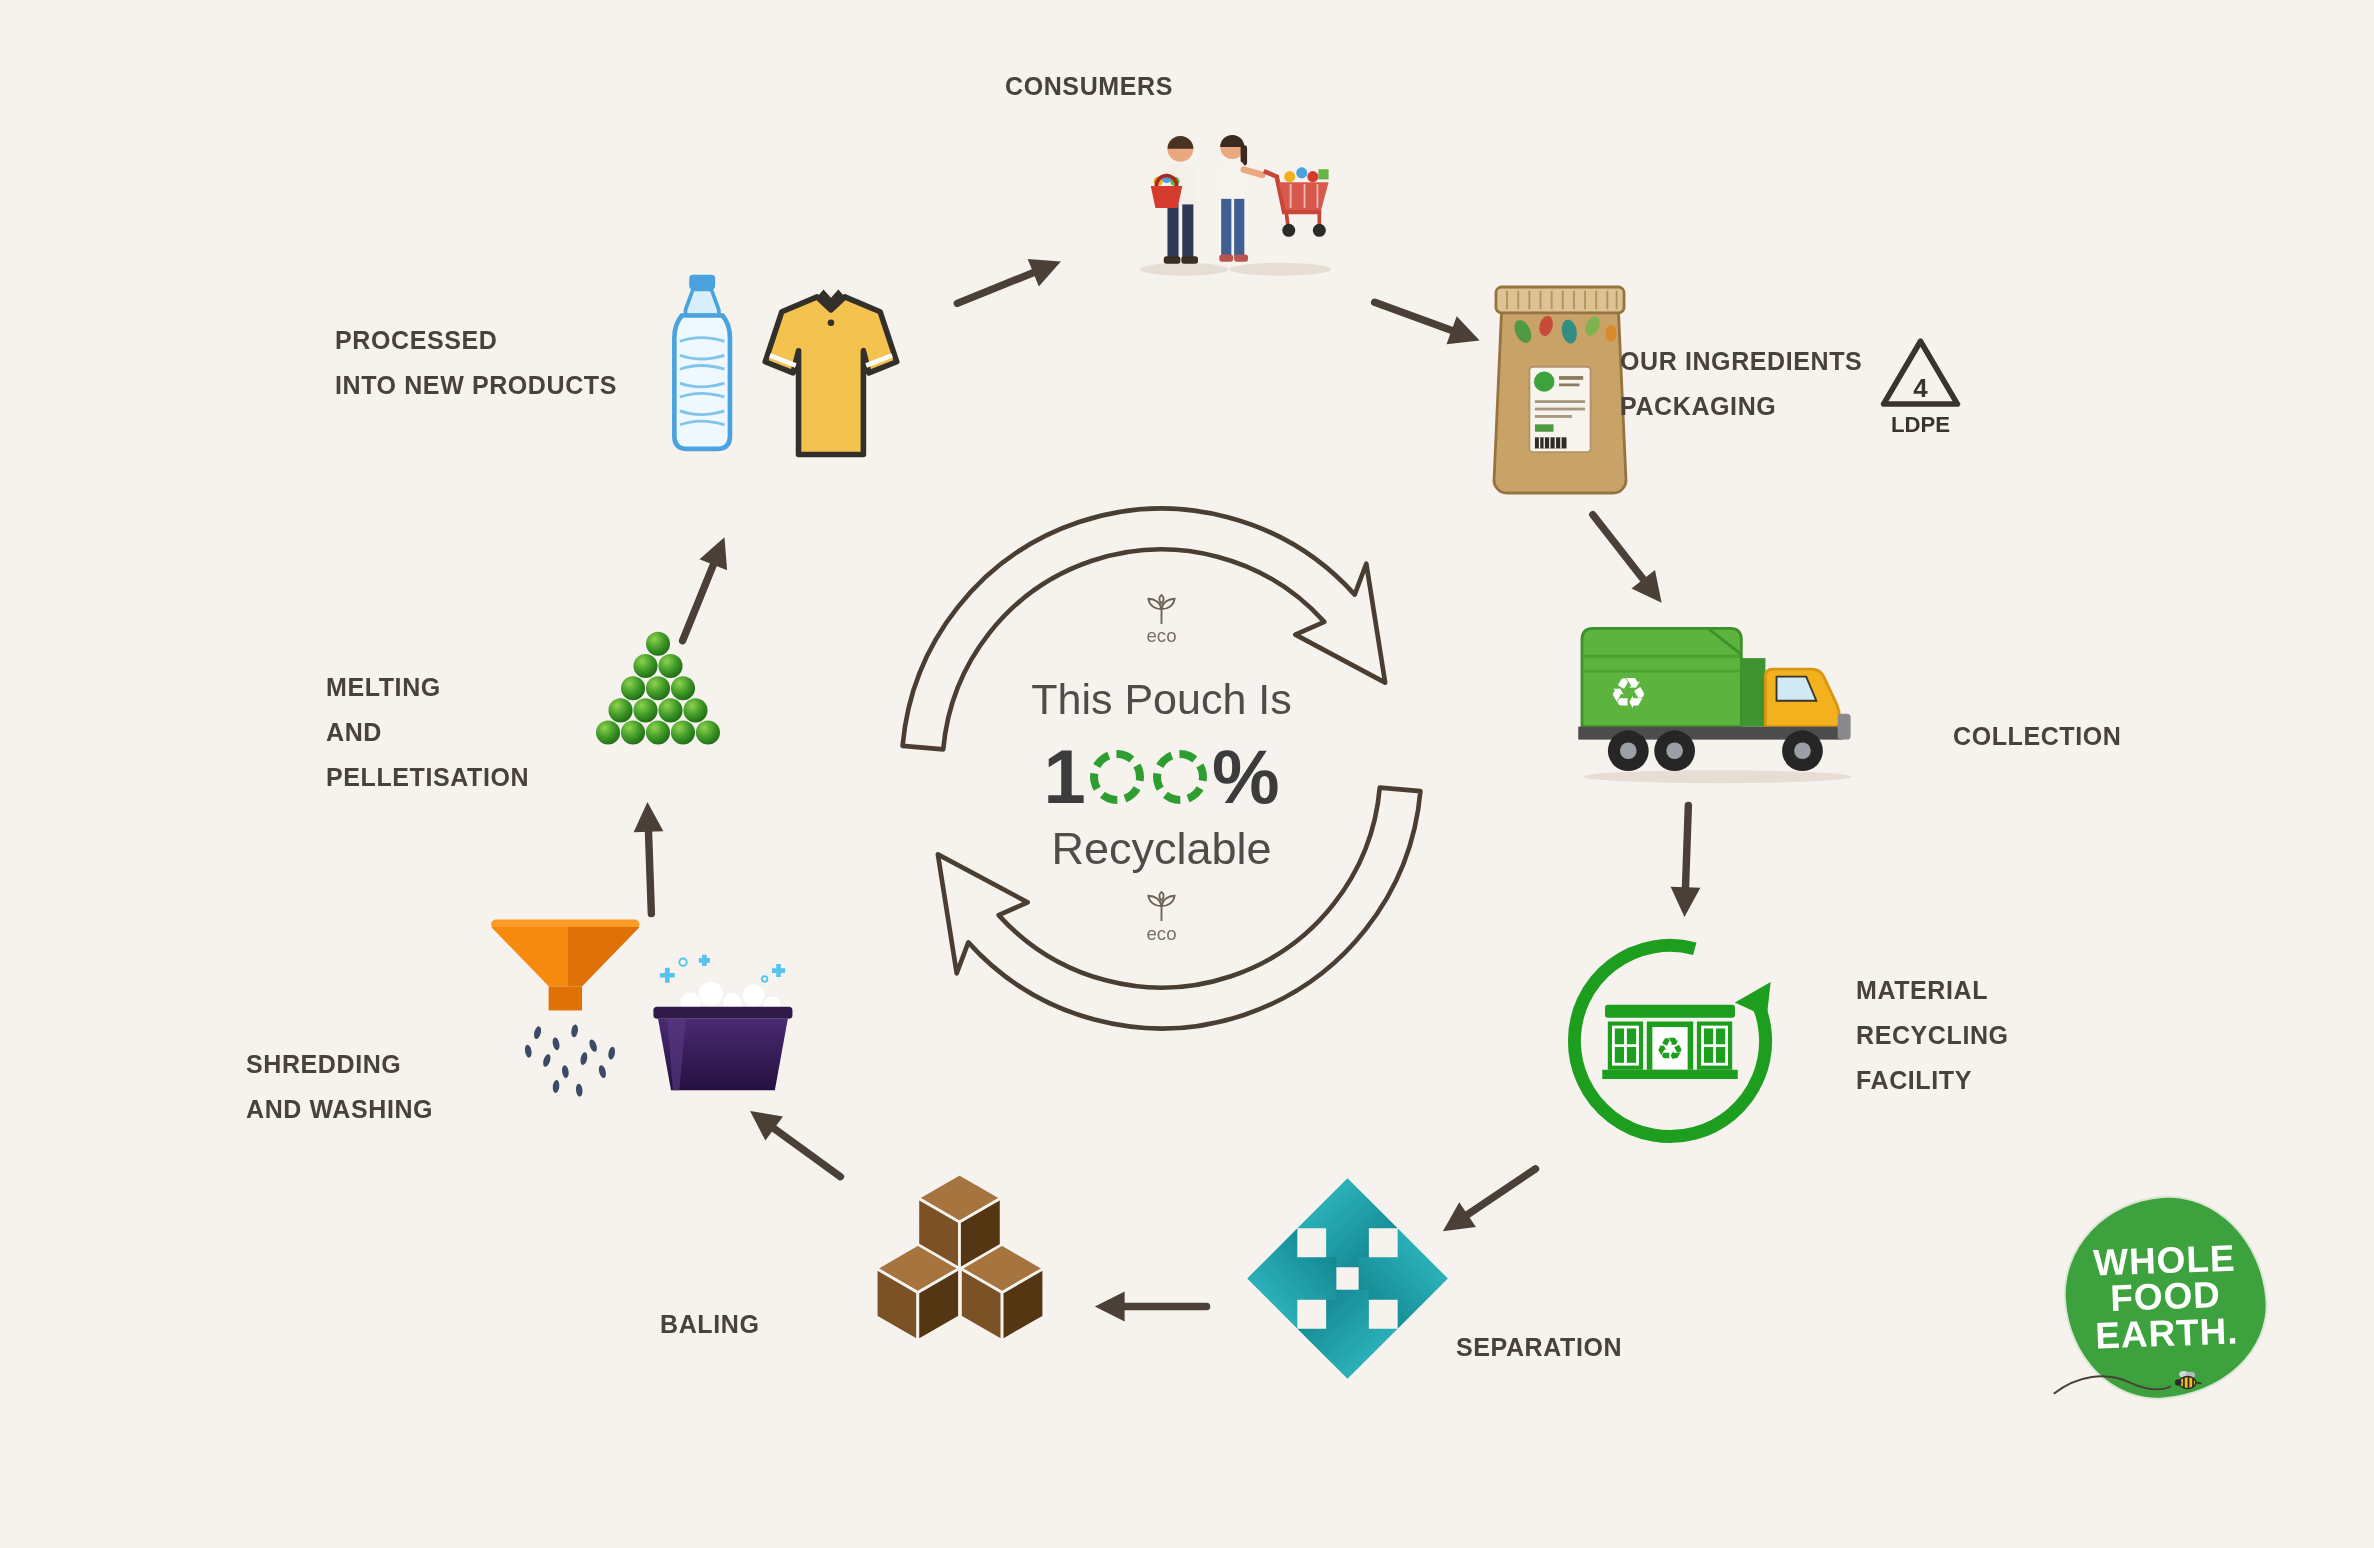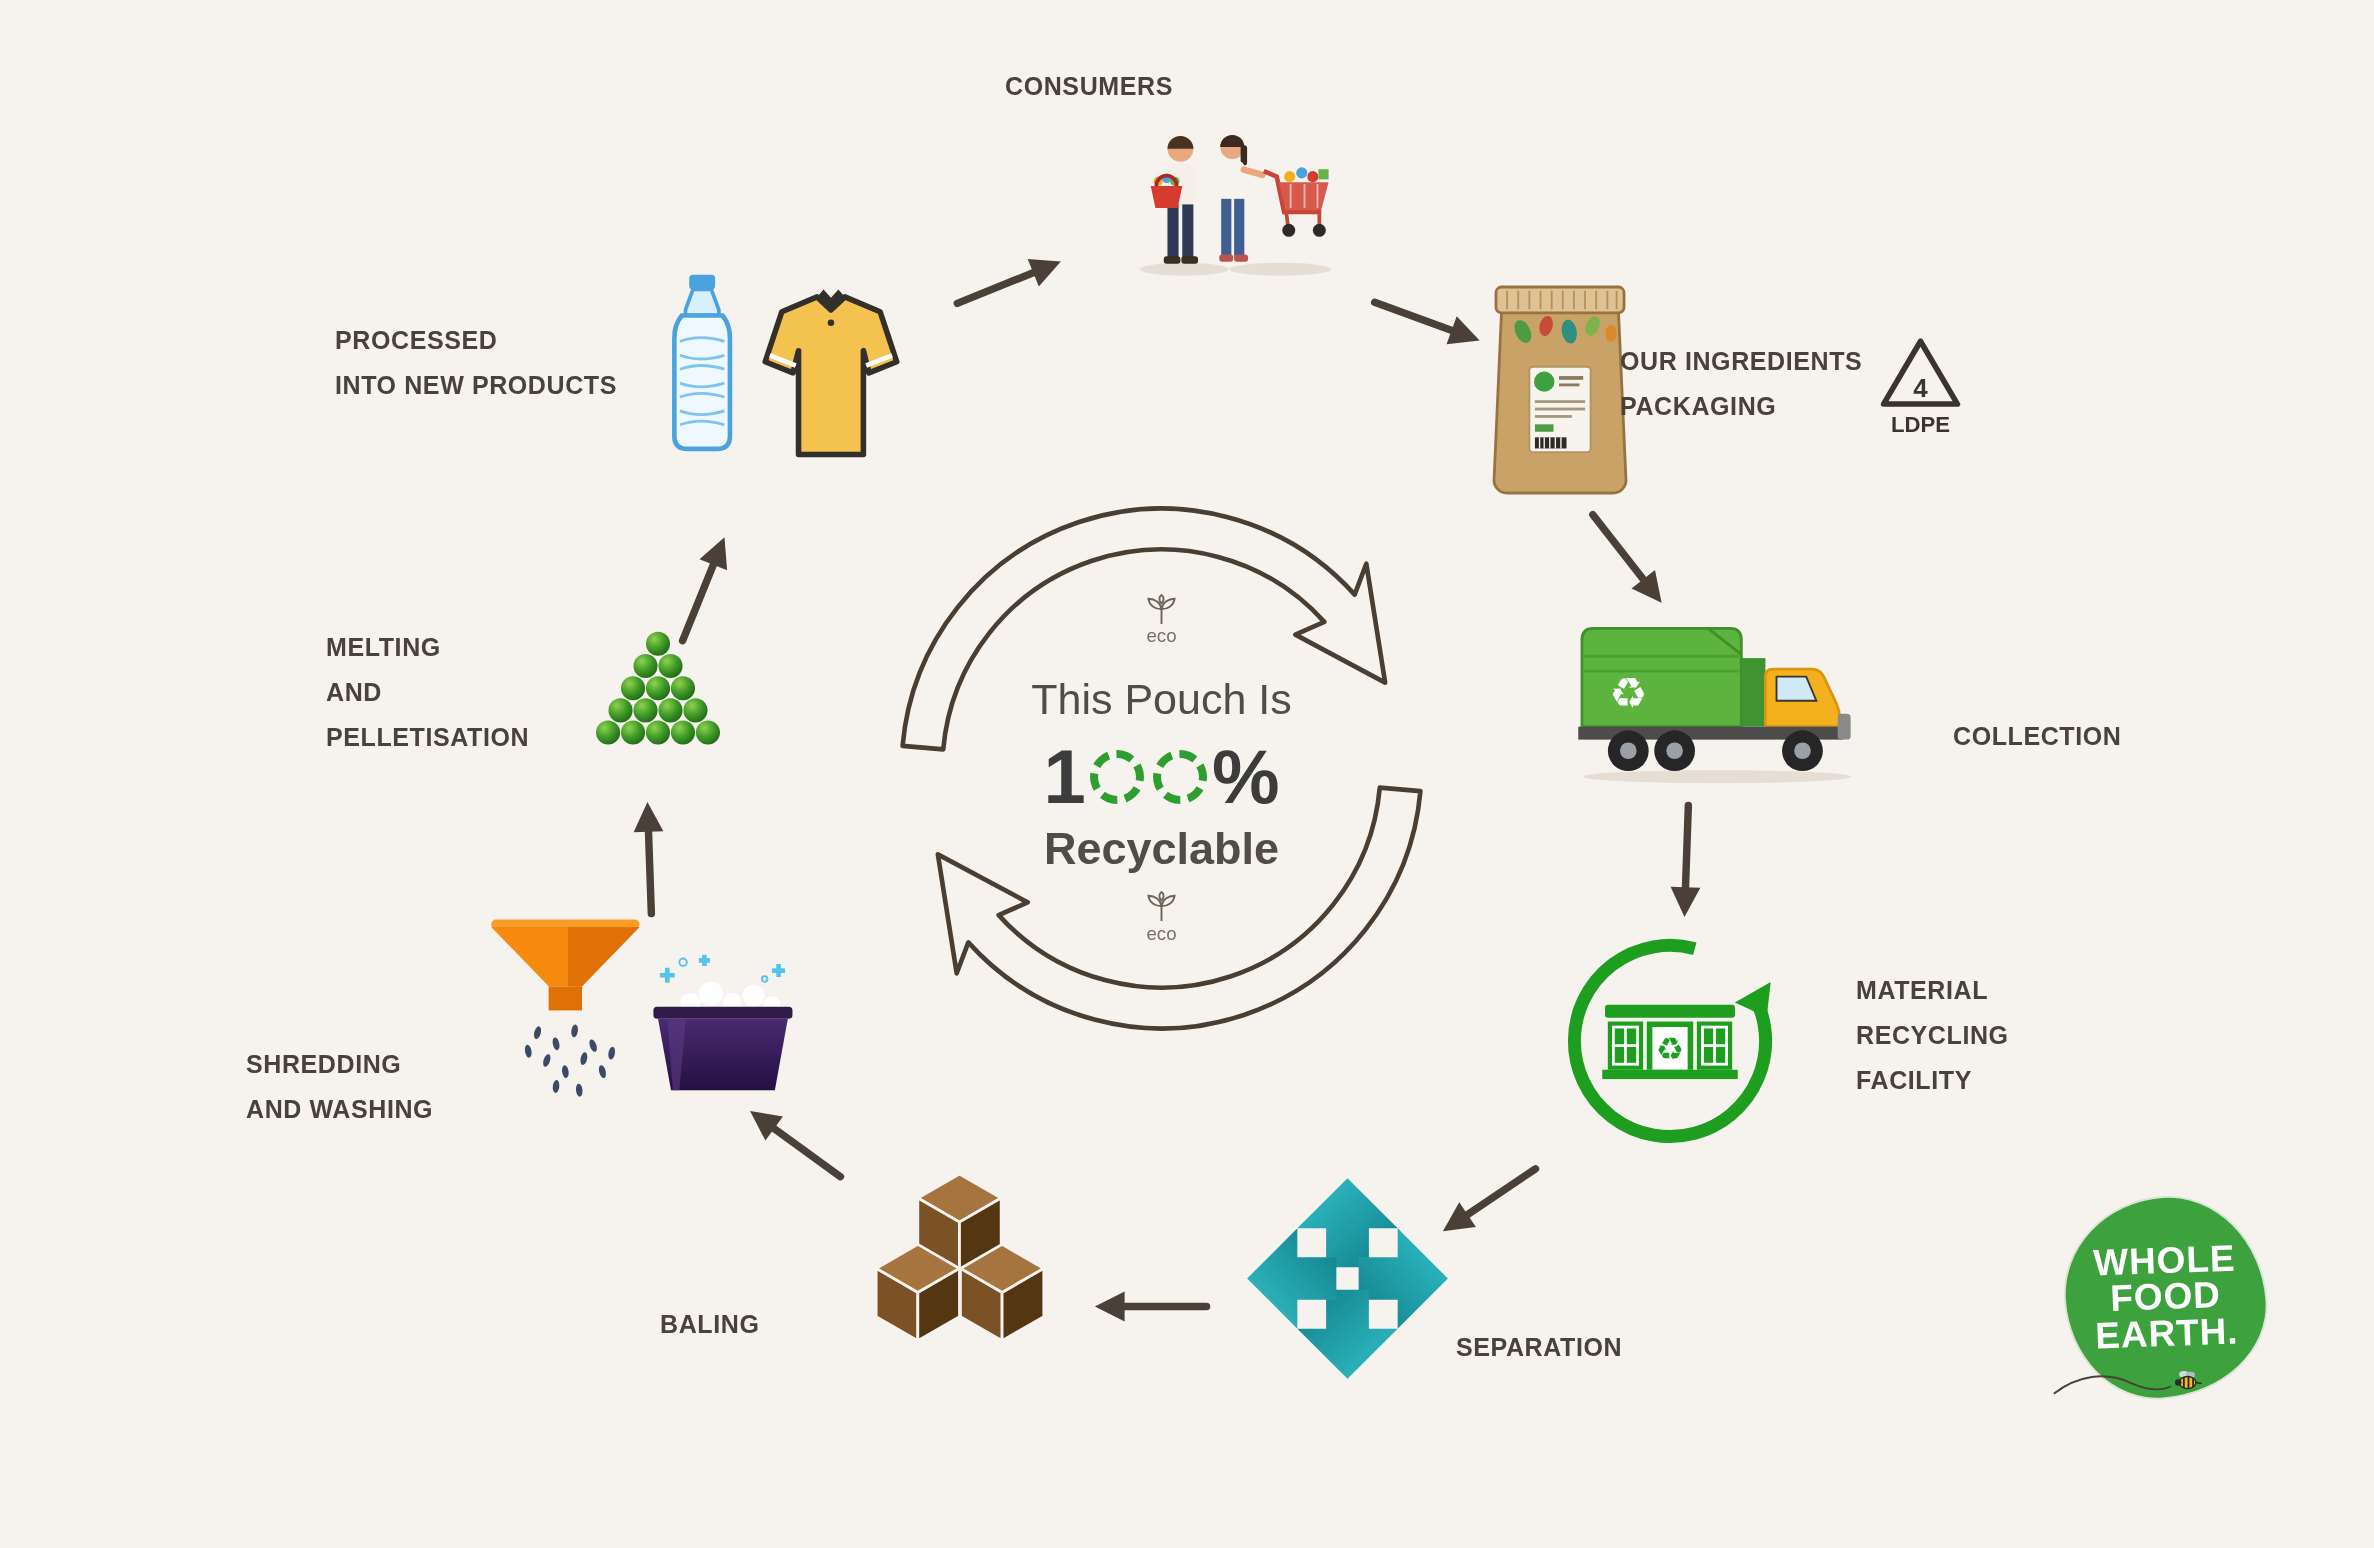--- a/index.html
+++ b/index.html
@@ -25,21 +25,21 @@
   }
   .sprout{width:43px;height:32px;}
   .eco-text{font-size:18.6px;color:#7a6f65;margin:1.9px 0 0 0;line-height:1;}
   .center-line1{font-size:43px;color:#514c47;margin-top:28px;line-height:1.2;}
   .percent-row{display:flex;align-items:center;margin:13px 0 7.4px 0;}
   .percent-digit{font-size:76px;font-weight:700;color:#3c3c3c;line-height:1;}
   .zero-ring{
     width:54px;height:54px;border:8.3px dashed #2e9e31;border-radius:50%;
     margin:0 4.6px;box-sizing:border-box;background:transparent;
   }
-  .center-line2{font-size:45px;color:#514c47;margin-bottom:15px;line-height:1.2;font-weight:bold;}
+  .center-line2{font-size:45px;color:#514c47;margin-bottom:15px;line-height:1.2;}
 
   
   .logo{
     position:absolute;left:2066px;top:1198px;width:199px;height:199px;
     background:#3da23d;border-radius:52% 48% 55% 45% / 48% 55% 45% 52%;
     display:flex;align-items:center;justify-content:center;transform:rotate(-4deg);
     box-shadow:0 0 0 1.9px rgba(61,162,61,.15);
   }
   .logo-text{
     color:#ffffff;font-weight:700;font-size:37px;line-height:.98;text-align:center;
@@ -337,21 +337,21 @@
   <div class="label" style="left:1620px;top:339px;width:278px">OUR INGREDIENTS
 PACKAGING</div>
   <div class="label align-left" style="left:1953px;top:714px;width:278px">COLLECTION</div>
   <div class="label align-left" style="left:1856px;top:968px;width:297px">MATERIAL
 RECYCLING
 FACILITY</div>
   <div class="label" style="left:1456px;top:1325px;width:278px">SEPARATION</div>
   <div class="label" style="left:660px;top:1302px;width:186px">BALING</div>
   <div class="label" style="left:246px;top:1042px;width:297px">SHREDDING
 AND WASHING</div>
-  <div class="label" style="left:326px;top:625px;width:278px">MELTING
+  <div class="label" style="left:326px;top:665px;width:278px">MELTING
 AND
 PELLETISATION</div>
   <div class="label" style="left:335px;top:318px;width:352px">PROCESSED
 INTO NEW PRODUCTS</div>
 
   <div class="logo">
     <div class="logo-text">WHOLE
 FOOD
 EARTH.</div>
   </div>

